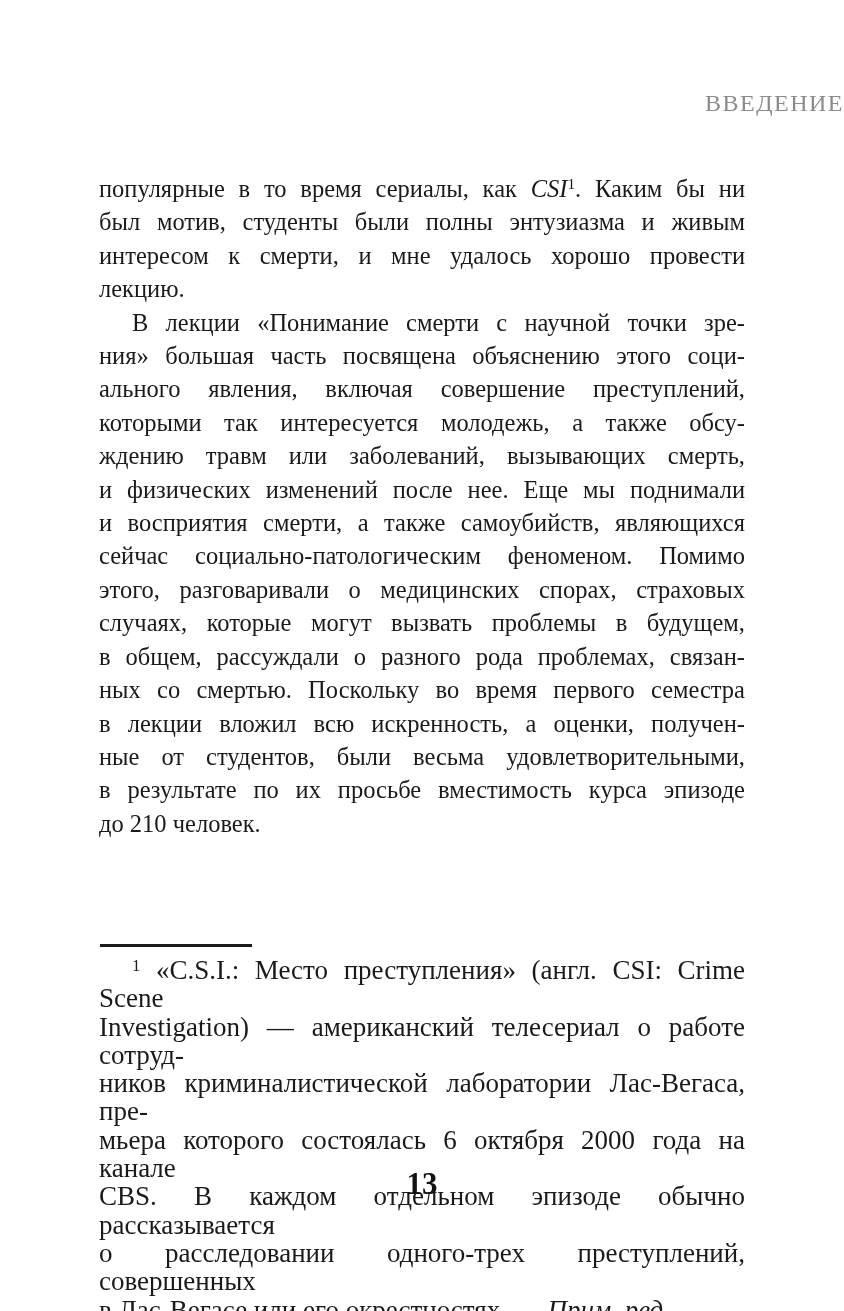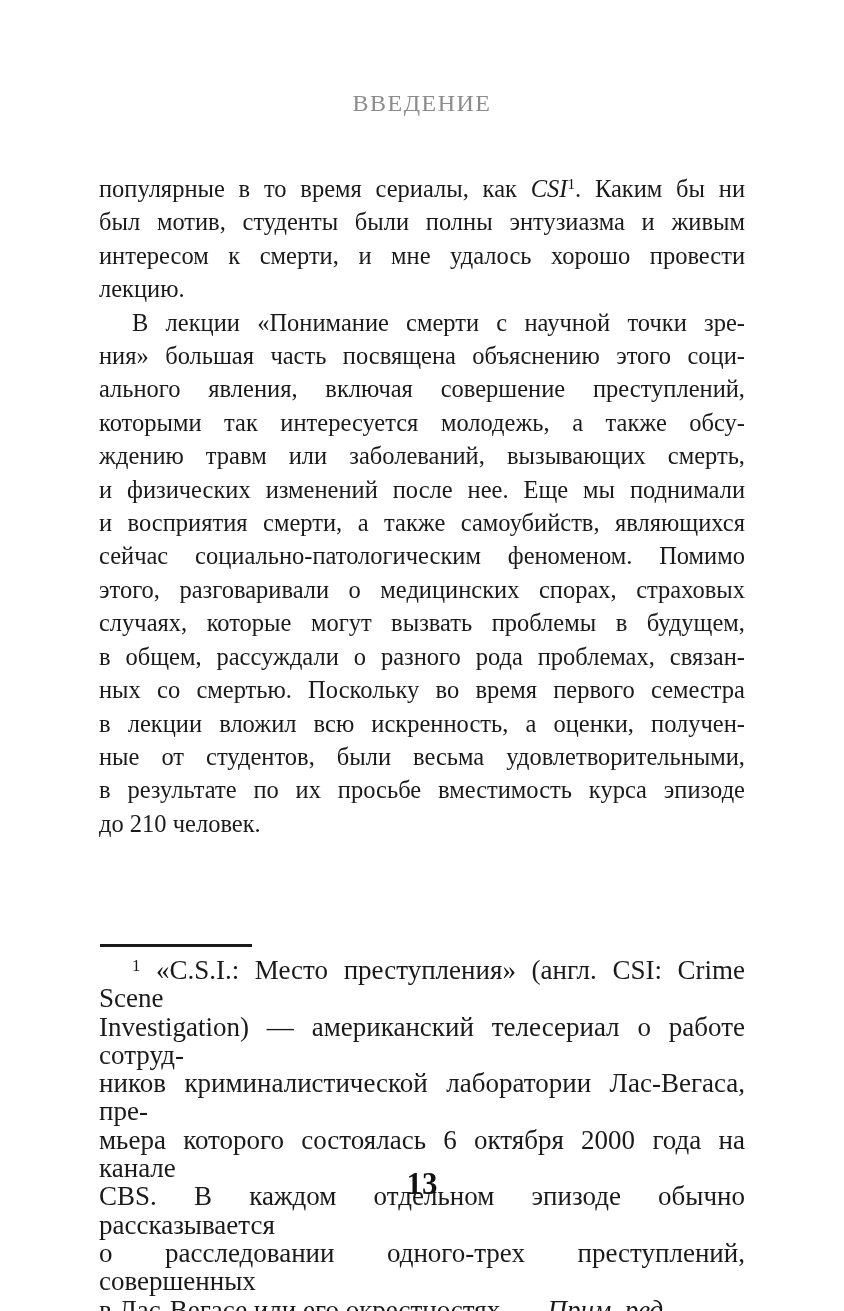--- a/index.html
+++ b/index.html
@@ -9,21 +9,21 @@
     height: 1311px;
     background: #ffffff;
     font-family: "Liberation Serif", "DejaVu Serif", serif;
     color: #1a1a1a;
     overflow: hidden;
   }
   .running-head {
     position: absolute;
     top: 90px; left: 0;
     width: 100%;
-    text-align: center;
+    text-align: right;
     font-size: 24px;
     letter-spacing: 1.5px;
     color: #8c8c8c;
   }
   .body-text {
     position: absolute;
     top: 152px; left: 99px;
     width: 646px;
     font-size: 24.5px;
     line-height: 33.4px;

